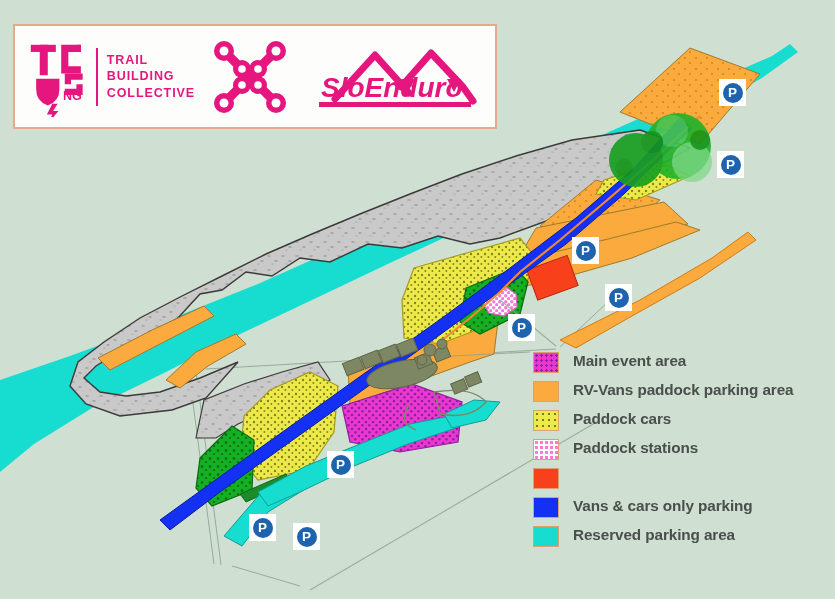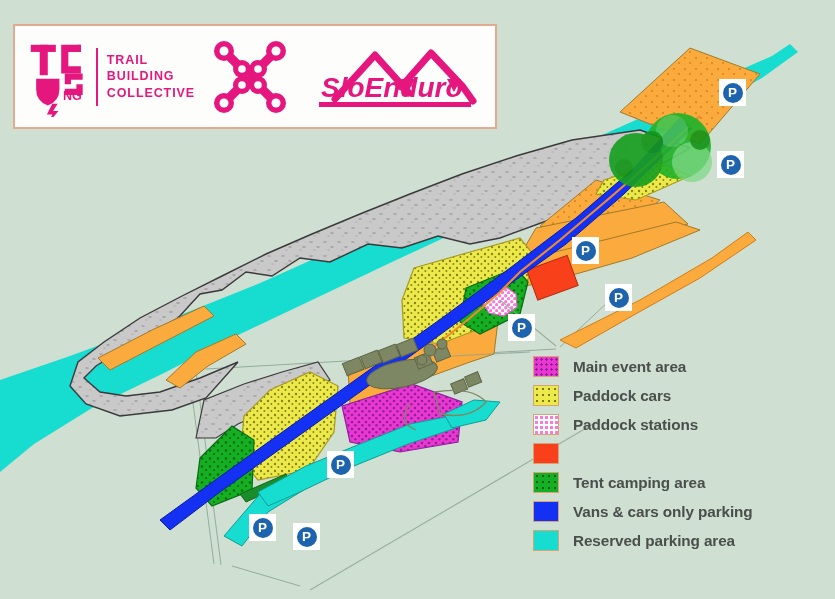--- a/index.html
+++ b/index.html
@@ -28,21 +28,21 @@
     color:#e5177f;font-weight:700;font-size:12.5px;line-height:1.32;
     letter-spacing:.9px;margin-left:9px;
   }
   .divider-line{width:2px;height:58px;background:#e5177f;margin-left:8px;}
 
   
   .legend{
     position:absolute;left:533px;top:352px;width:300px;
   }
   .legend-row{
-    display:flex;align-items:center;height:29px;
+    display:flex;height:29px;
   }
   .legend-swatch{
     width:26px;height:21px;border:1px solid #d9a273;box-sizing:border-box;
     flex:0 0 auto;margin-right:14px;position:relative;overflow:hidden;
   }
   .legend-label{
     font-size:15.3px;font-weight:700;color:#4a4f4c;white-space:nowrap;
     letter-spacing:-.1px;
   }
 
@@ -302,35 +302,35 @@
       </svg>
     </div>
   </div>
 
   <div class="legend">
     <div class="legend-row">
       <span class="legend-swatch sw-magenta"></span>
       <span class="legend-label">Main event area</span>
     </div>
     <div class="legend-row">
+      <span class="legend-swatch sw-orange"></span>
+      <span class="legend-label">RV-Vans paddock parking area</span>
+    </div>
+    <div class="legend-row">
       <span class="legend-swatch sw-yellow"></span>
       <span class="legend-label">Paddock cars</span>
     </div>
     <div class="legend-row">
       <span class="legend-swatch sw-pinkdot"></span>
       <span class="legend-label"> Paddock stations</span>
     </div>
     <div class="legend-row">
       <span class="legend-swatch sw-red"></span>
     </div>
     <div class="legend-row">
-      <span class="legend-swatch sw-green"></span>
-      <span class="legend-label">Tent camping area</span>
-    </div>
-    <div class="legend-row">
       <span class="legend-swatch sw-blue"></span>
       <span class="legend-label">Vans &amp; cars only parking</span>
     </div>
     <div class="legend-row">
       <span class="legend-swatch sw-cyan"></span>
       <span class="legend-label">Reserved parking area</span>
     </div>
   </div>
 
   <div id="marker-layer">

